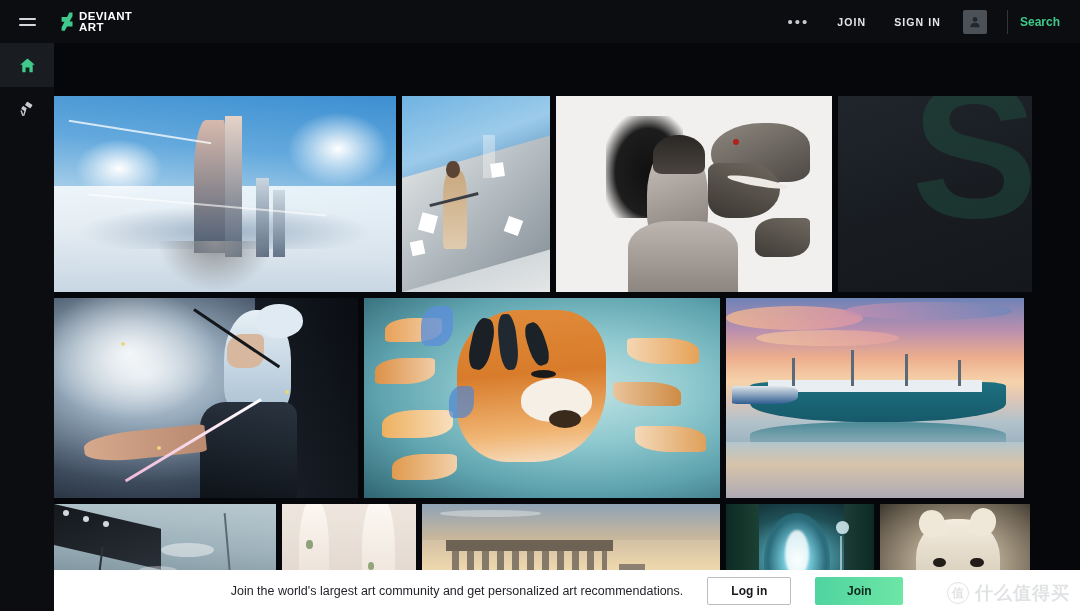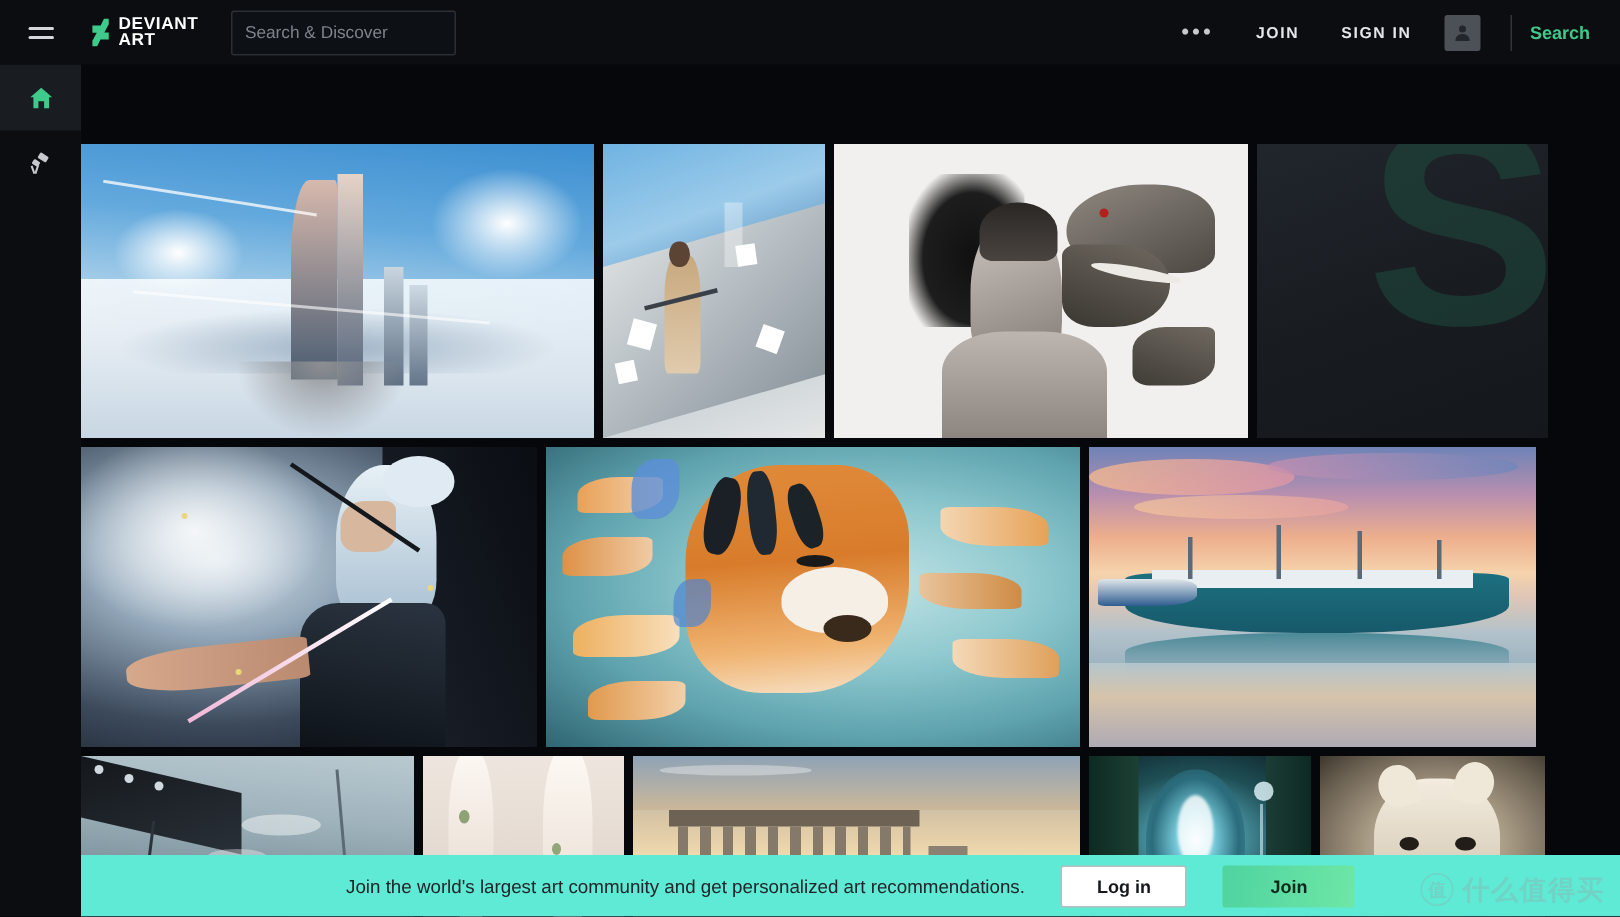--- a/index.html
+++ b/index.html
@@ -94,21 +94,21 @@
     position: absolute; right: -6px; top: -40px; font-size: 190px; font-weight: bold;
     color: #1f4a3e; opacity: .55; line-height: 1; font-family: "Liberation Sans", sans-serif;
   }
   .promo-inner { position: absolute; left: 19px; right: 16px; bottom: 16px; }
   .promo-title { color: #fff; font-size: 16.5px; font-weight: bold; line-height: 20px; margin-bottom: 9px; }
   .promo-desc { color: #b3b8bf; font-size: 12.5px; line-height: 19px; }
 
   
   .banner {
     position: absolute; left: 54px; bottom: 0; width: 1026px; height: 41px;
-    background: #5eead4; display: flex; align-items: center; justify-content: center;
+    background: #ffffff; display: flex; align-items: center; justify-content: center;
     gap: 24px; z-index: 50;
   }
   .banner-text { color: #22242a; font-size: 12.5px; }
   .btn {
     font-size: 12px; font-weight: bold; cursor: pointer; border-radius: 2px;
     display: flex; align-items: center; justify-content: center;
   }
   .btn-login { width: 84px; height: 28px; background: #fff; border: 1px solid #b9bcc0; color: #16181c; }
   .btn-join {
     width: 88px; height: 28px; border: 0; color: #0b2a1c;
@@ -142,27 +142,20 @@
         <svg width="20" height="22" viewBox="0 0 20 22">
           <path d="M14.5 1.5 L14.5 5.2 L11.6 10.6 L14.5 10.6 L14.5 15.4 L9.0 15.4 L6.8 19.8 L3.6 19.8 L3.6 16.2 L6.5 10.8 L3.6 10.8 L3.6 6.0 L9.1 6.0 L11.3 1.5 Z" fill="#3fc98a"></path>
         </svg>
       </div>
       <div class="brand-text">
         <span>DEVIANT</span>
         <span class="l2">ART</span>
       </div>
     </div>
 
-    <div class="searchwrap">
-      <input type="text" placeholder="Search &amp; Discover" style="">
-      <svg class="search-icon" viewBox="0 0 20 20">
-        <circle cx="8.5" cy="8.5" r="5.6" fill="none" stroke="#9aa0a6" stroke-width="1.6"></circle>
-        <line x1="12.7" y1="12.7" x2="17.4" y2="17.4" stroke="#9aa0a6" stroke-width="1.6" stroke-linecap="round"></line>
-      </svg>
-    </div>
 
     <div class="nav-right">
       <div class="dots">•••</div>
       <div class="navlink">JOIN</div>
       <div class="navlink">SIGN IN</div>
       <div class="avatar-btn">
         <svg width="14" height="14" viewBox="0 0 16 16">
           <circle cx="8" cy="5" r="2.7" fill="#23262b"></circle>
           <path d="M2.6 14 C2.6 10.4 5.0 8.8 8 8.8 C11 8.8 13.4 10.4 13.4 14 Z" fill="#23262b"></path>
         </svg>

